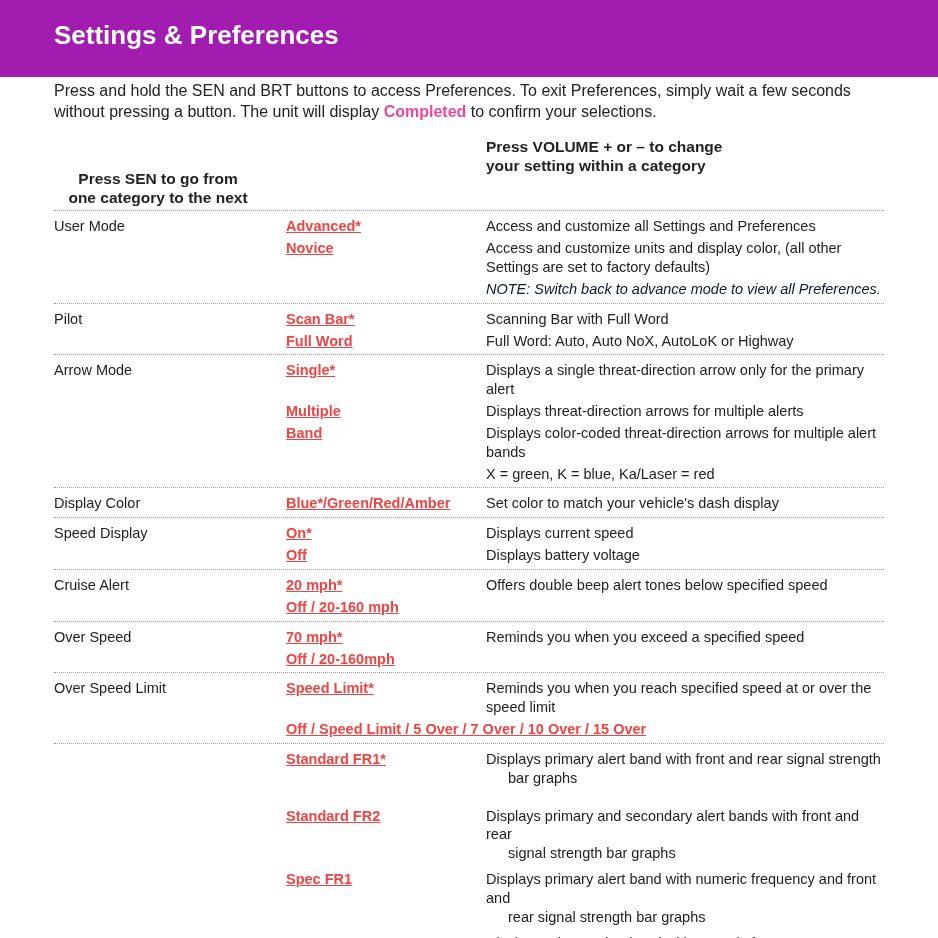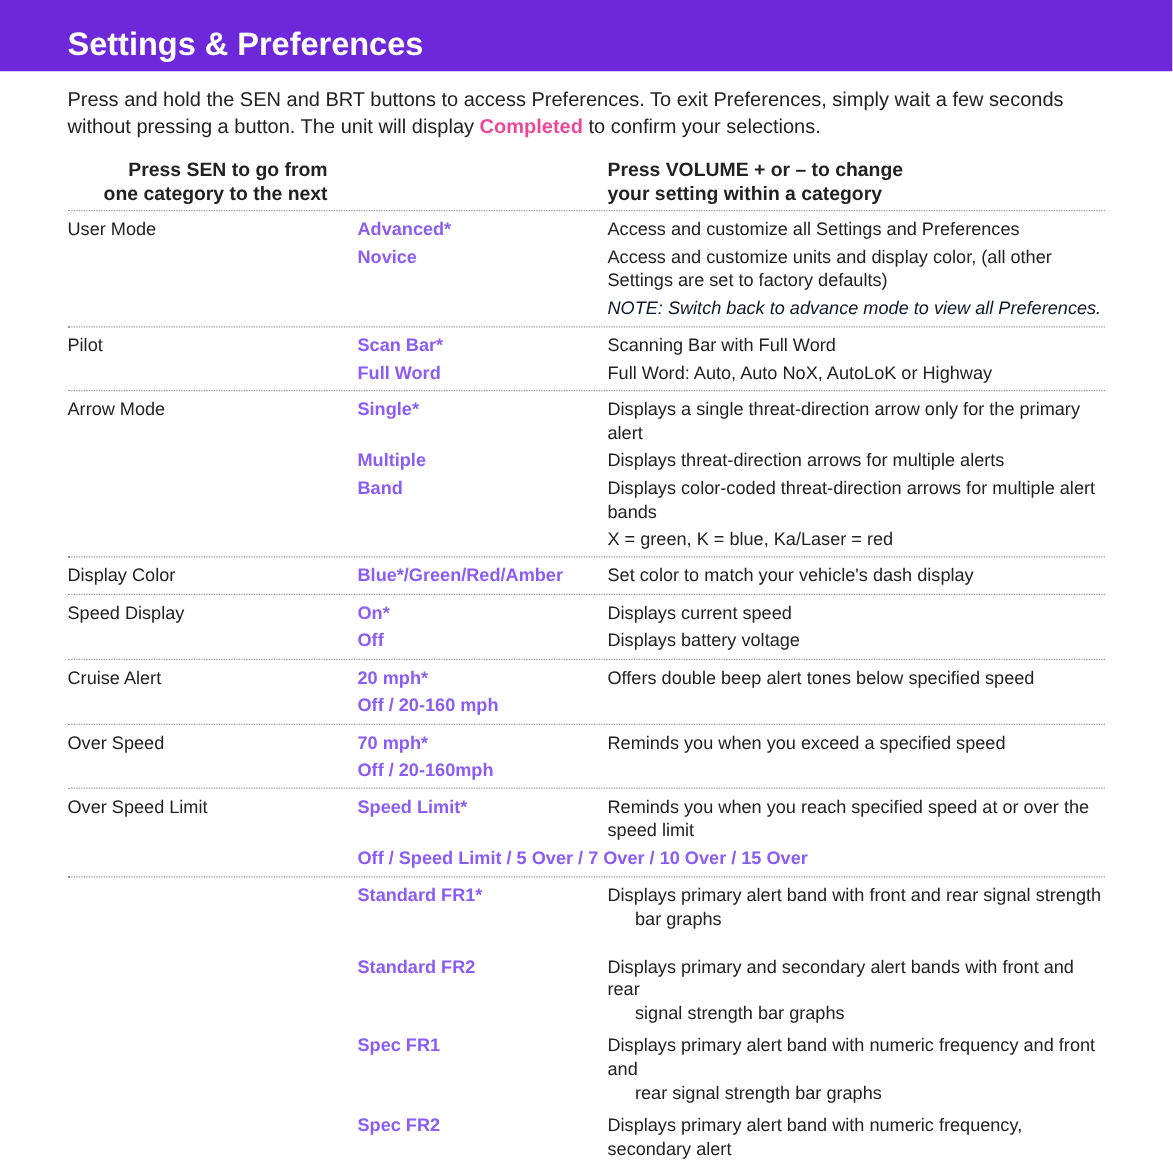--- a/index.html
+++ b/index.html
@@ -5,23 +5,23 @@
   * { box-sizing: border-box; margin: 0; padding: 0; }
   body {
     width: 938px;
     height: 938px;
     font-family: "Segoe UI", "Helvetica Neue", Arial, sans-serif;
     background: #ffffff;
     font-size: 14.8px;
     color: #222;
   }
   .banner {
-    background: #6d28d9;
-    padding: 20px 0 6px 54px;
-    margin-bottom: 14px;
+    background: #a21caf;
+    padding: 20px 0 26px 54px;
+    margin-bottom: 4px;
   }
   .banner h1 {
     color: #ffffff;
     font-weight: 700;
     font-size: 26px;
     letter-spacing: 0px;
   }
   .content {
     padding: 0 54px;
   }
@@ -34,22 +34,23 @@
   .intro .accent { color: #ec4899; font-weight: 700; }
   .headers {
     display: flex;
     font-weight: 700;
     font-size: 15.5px;
     line-height: 1.25;
     margin-bottom: 2px;
   }
   .headers .left {
     width: 232px;
-    text-align: right;
+    text-align: center;
     padding-right: 24px;
+    margin-top: 32px;
   }
   .headers .mid { width: 200px; }
   .headers .right { flex: 1; }
   .dotted {
     border-bottom: 1px dotted #999;
     height: 0;
     margin: 3px 0 4px 0;
   }
   .row {
     display: flex;
@@ -58,22 +59,23 @@
     line-height: 1.3;
     font-size: 14.5px;
   }
   .row .label {
     width: 232px;
     text-align: left;
     padding-right: 24px;
   }
   .row .option {
     width: 200px;
-    color: #8b5cf6;
+    color: #ef4444;
     font-weight: 700;
+    text-decoration: underline;
   }
   .row .desc {
     flex: 1;
   }
   .row .option.span2 {
     width: auto;
     flex: 1;
   }
   .note {
     font-style: italic;

